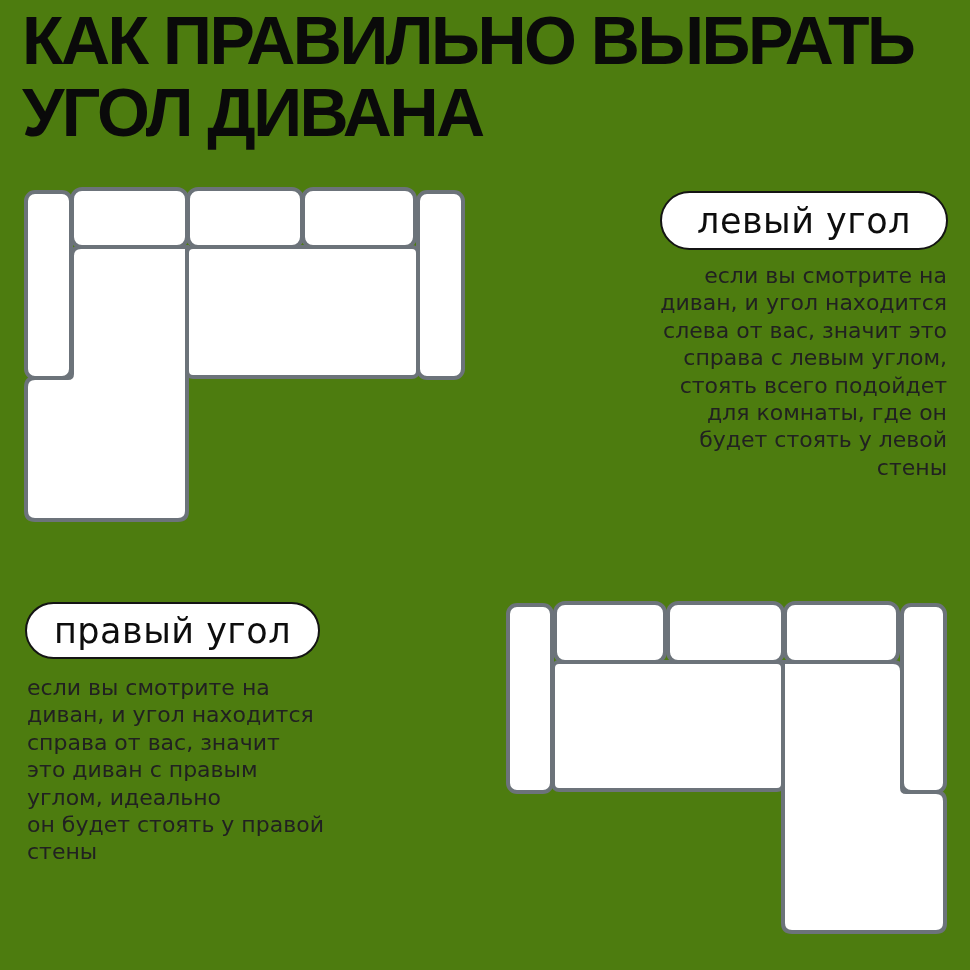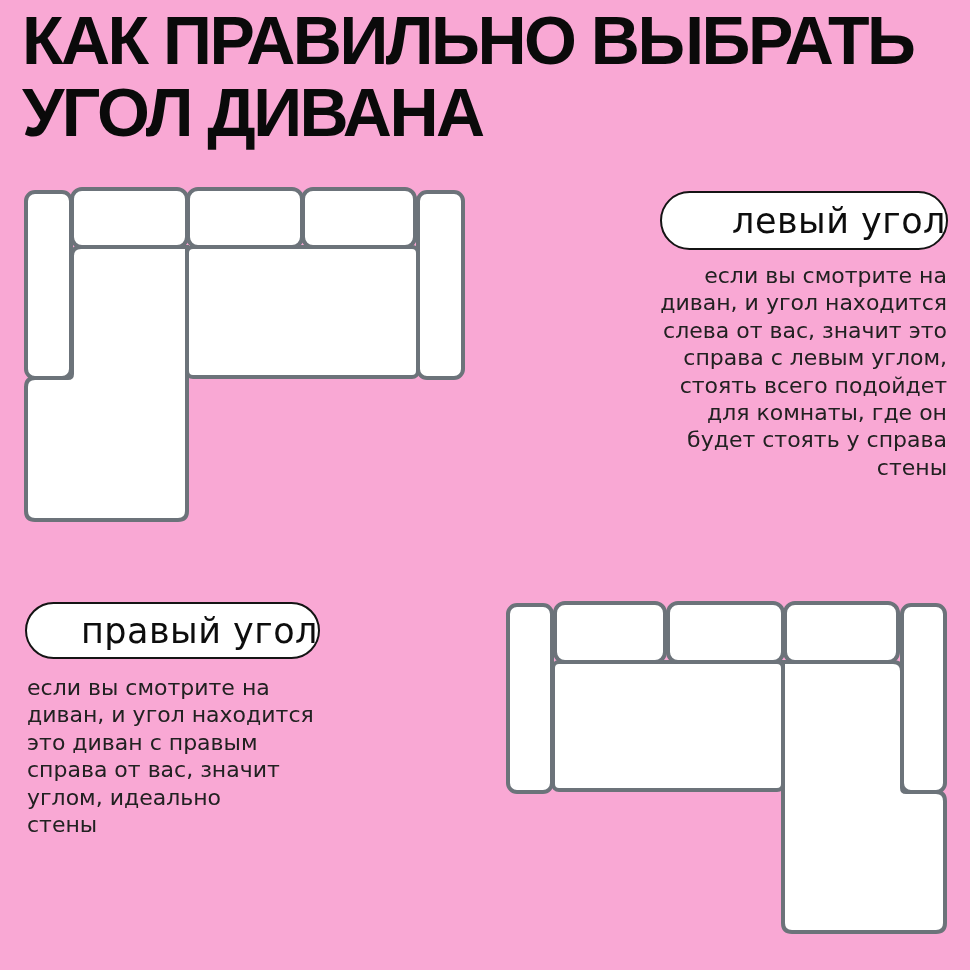--- a/index.html
+++ b/index.html
@@ -1,29 +1,29 @@
 <!DOCTYPE html>
 <html><head>
 <meta charset="utf-8">
 <style>
   html,body{margin:0;padding:0;background:#fff;}
   #canvas{
-    position:relative;width:970px;height:970px;background:#f9a8d4;overflow:hidden;
+    position:relative;width:970px;height:970px;background:#4d7c0f;overflow:hidden;
     font-family:"DejaVu Sans",sans-serif;
   }
   .title{
     position:absolute;left:22px;top:4px;
     font-family:"Liberation Sans",sans-serif;
     font-weight:700;font-size:68px;line-height:72px;letter-spacing:-2.5px;
     color:#0a0a0a;white-space:nowrap;
   }
   .pill{
     position:absolute;box-sizing:border-box;
     border:2.5px solid #141414;border-radius:32px;
-    display:flex;align-items:center;justify-content:flex-end;
+    display:flex;align-items:center;justify-content:center;
     background:#fff;
   }
   .pill span{
     font-size:35px;color:#0d0d0d;letter-spacing:0.5px;white-space:nowrap;
   }
   .pill-left{left:660px;top:191px;width:288px;height:59px;}
   .pill-right{left:25px;top:602px;width:295px;height:57px;}
   .para{
     position:absolute;font-size:22px;line-height:27.4px;color:#212121;
   }
@@ -71,34 +71,35 @@
     <span>левый угол</span>
   </div>
 
   <div class="para para-left">
     <div>если вы смотрите на</div>
     <div>диван, и угол находится</div>
     <div>слева от вас, значит это</div>
     <div>справа с левым углом,</div>
     <div>стоять всего подойдет</div>
     <div>для комнаты, где он</div>
-    <div>будет стоять у справа</div>
+    <div>будет стоять у левой</div>
     <div>стены</div>
   </div>
 
   <div class="pill pill-right">
     <span>правый угол</span>
   </div>
 
   <div class="para para-right">
     <div>если вы смотрите на</div>
     <div>диван, и угол находится</div>
+    <div>справа от вас, значит</div>
     <div>это диван с правым</div>
-    <div>справа от вас, значит</div>
     <div>углом, идеально</div>
+    <div>он будет стоять у правой</div>
     <div>стены</div>
   </div>
 
   <div class="sofa sofa-right">
     <span>
       <svg width="445" height="340" viewBox="0 0 445 340" fill="none">
         <g stroke="#6c737a" stroke-width="4" fill="#ffffff">
 
           <path d="M 278 62 L 388 62 Q 397 62 397 71 L 397 188
                    Q 397 192 401 192 L 431 192 Q 440 192 440 201

